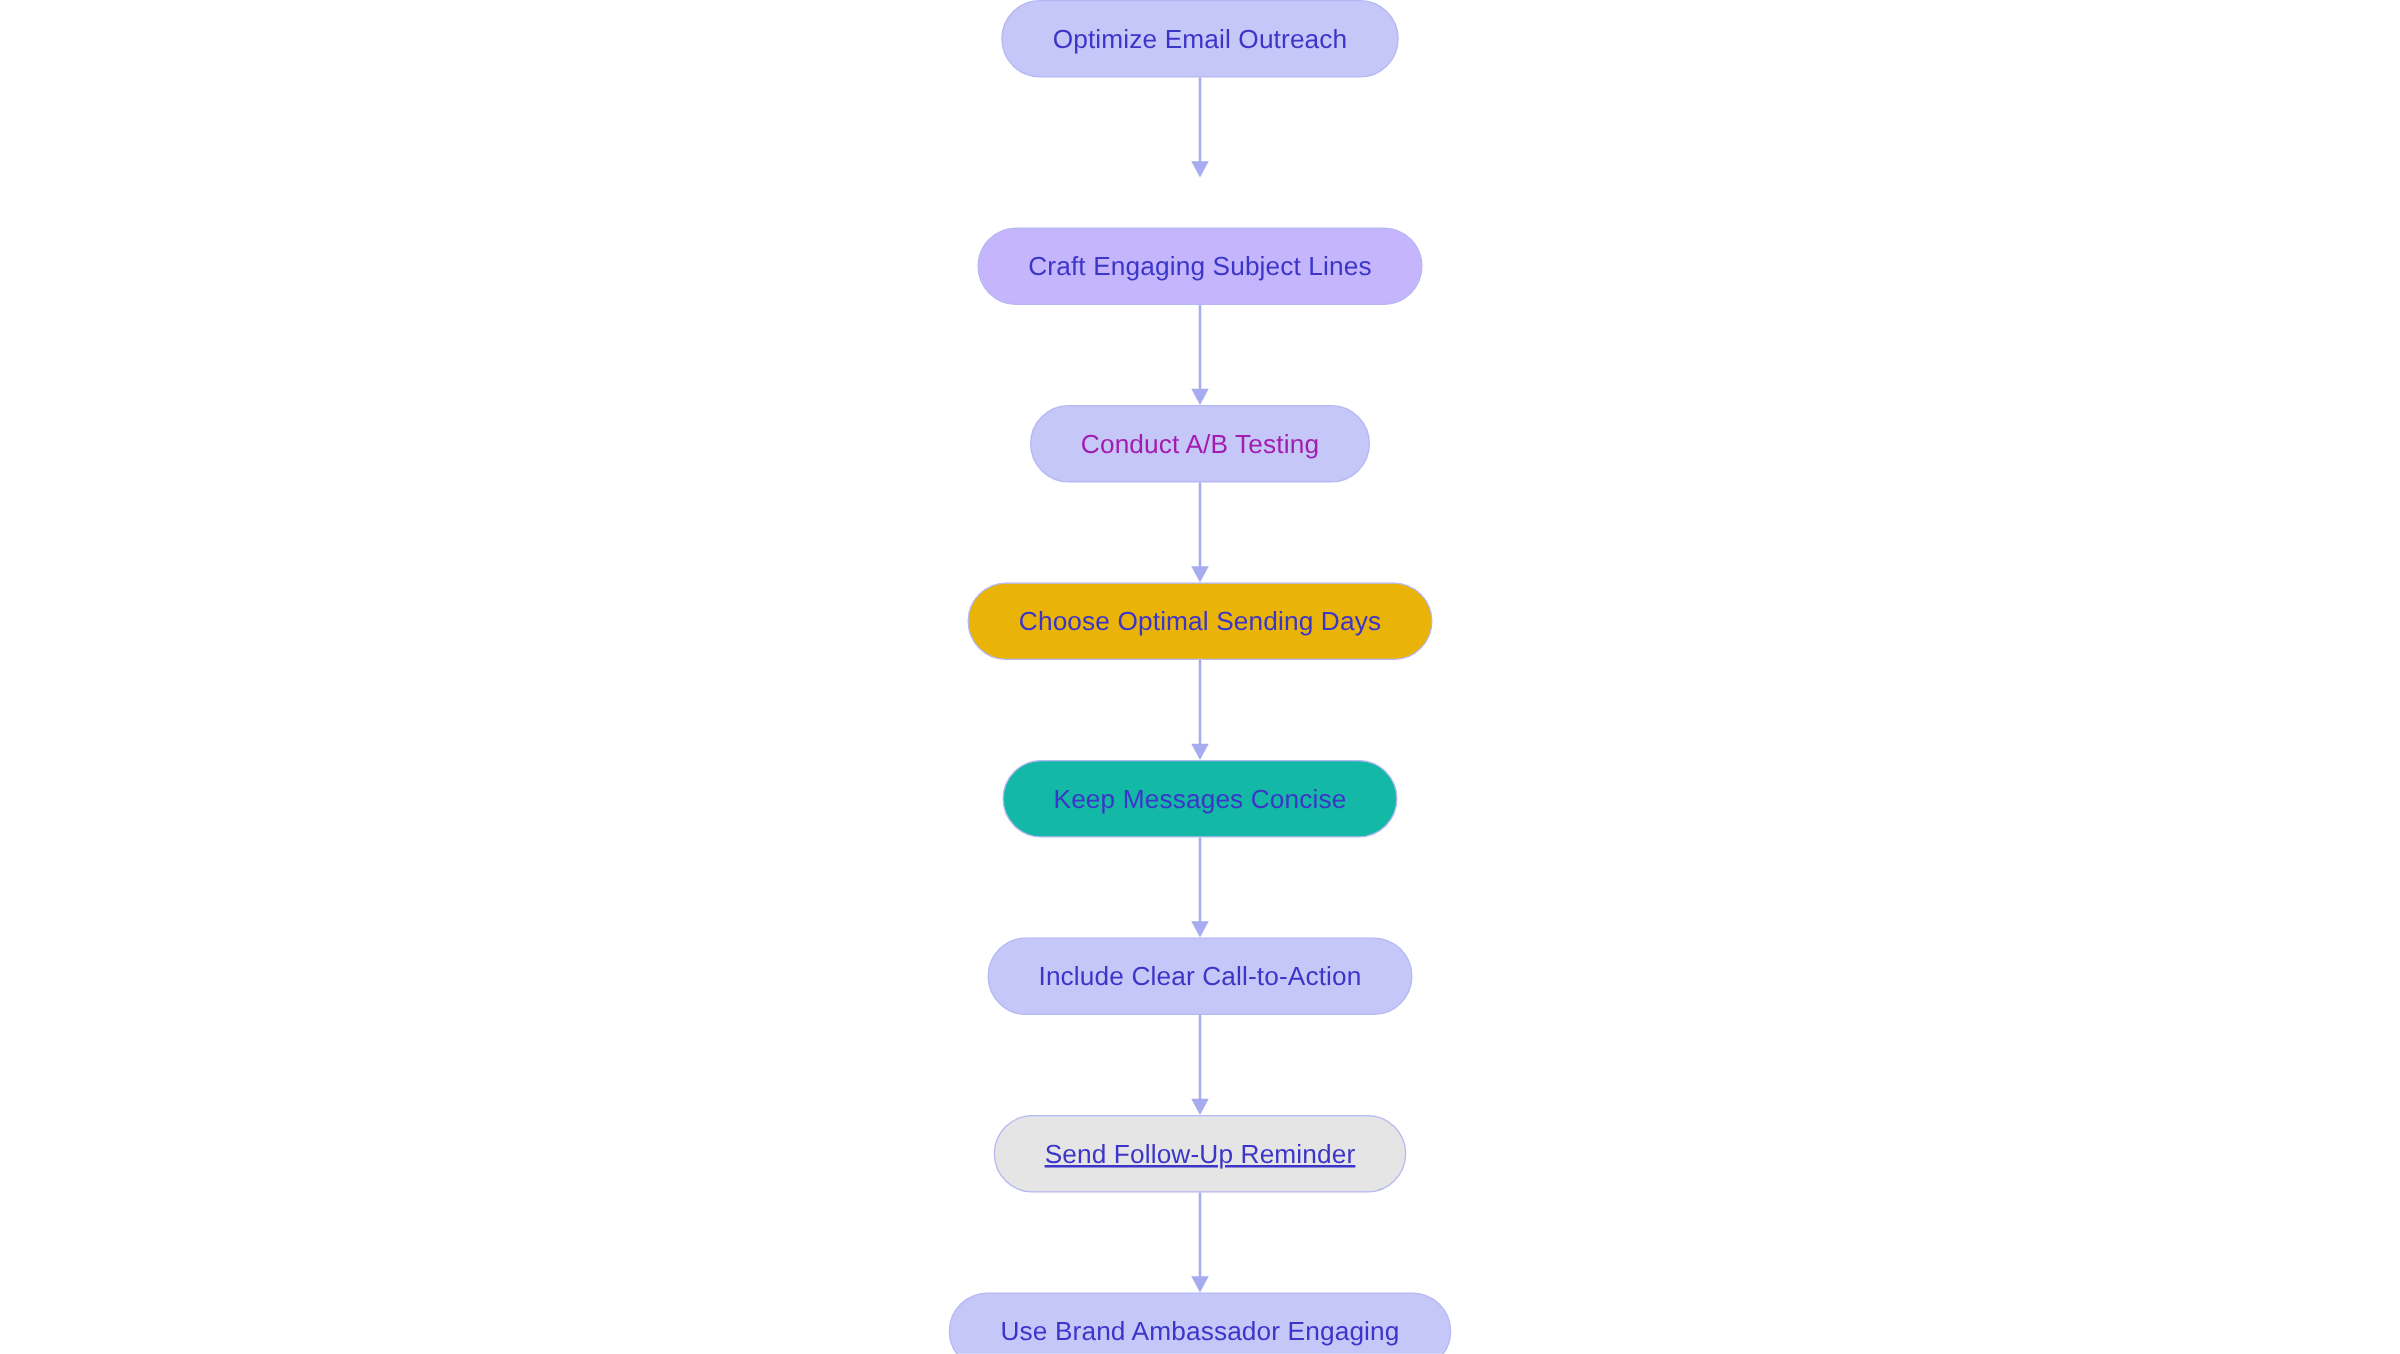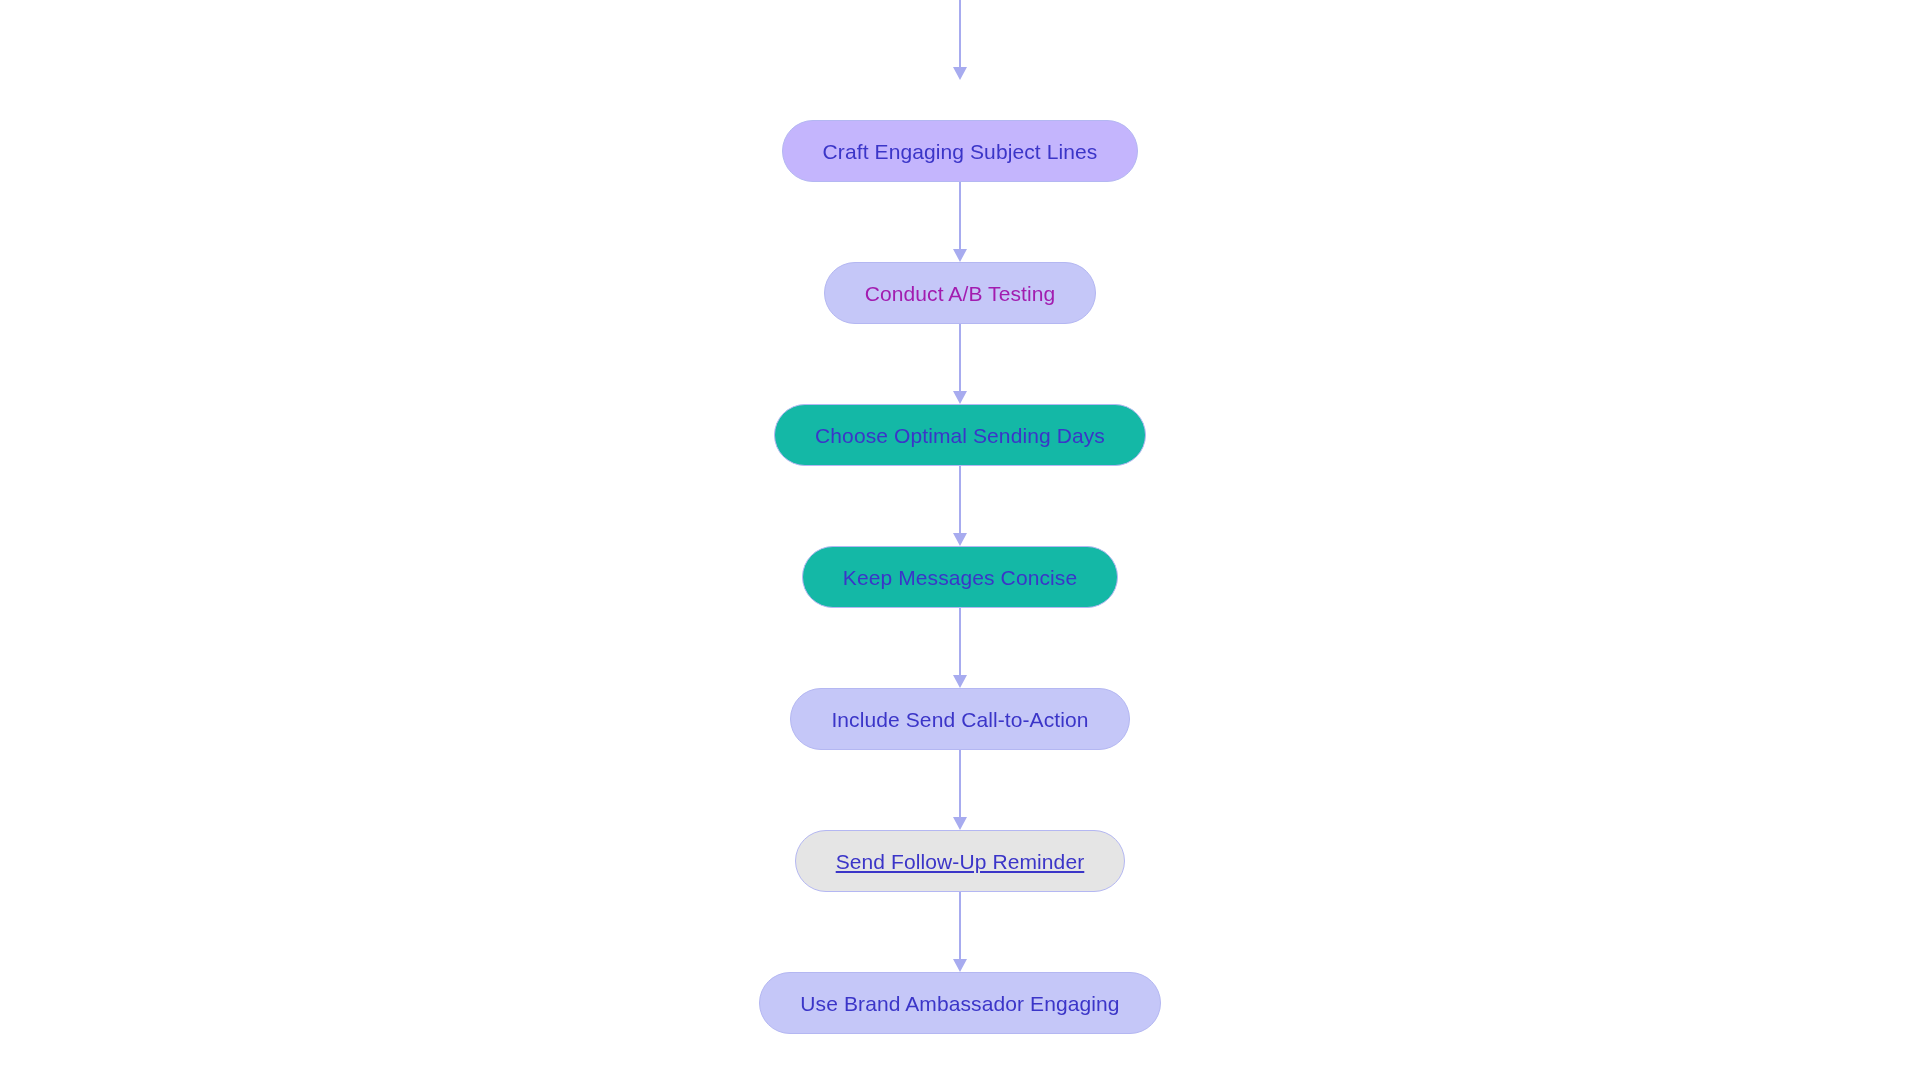--- a/index.html
+++ b/index.html
@@ -79,20 +79,23 @@
     border-right: 7px solid transparent;
     border-top: 13px solid #a7abef;
   }
 </style>
 </head>
 <body style="background: rgb(255, 255, 255);">
 
 <div id="flowchart-canvas" style="background: rgb(255, 255, 255);">
   <div class="flow-column">
 
+    <div class="flow-node" style="background: rgb(197, 199, 248); border-color: rgb(180, 183, 242); color: rgb(59, 53, 200);">
+      <span>Optimize Email Outreach</span>
+    </div>
 
     <div class="flow-connector">
       <div class="conn-line" style="background: rgb(167, 171, 239);"></div>
       <div class="conn-head" style="border-top-color: rgb(167, 171, 239);"></div>
     </div>
 
     <div class="flow-node" style="background: #c4b5fd; border-color: rgb(180, 183, 242); color: rgb(59, 53, 200); margin-top: 40px;">
       <span>Craft Engaging Subject Lines</span>
     </div>
 
@@ -103,40 +106,40 @@
 
     <div class="flow-node" style="background: rgb(197, 199, 248); border-color: rgb(180, 183, 242); color: #a21caf;">
       <span>Conduct A/B Testing</span>
     </div>
 
     <div class="flow-connector">
       <div class="conn-line" style="background: rgb(167, 171, 239);"></div>
       <div class="conn-head" style="border-top-color: rgb(167, 171, 239);"></div>
     </div>
 
-    <div class="flow-node" style="background: #14b8a6; border-color: rgb(180, 183, 242); color: rgb(59, 53, 200);">
+    <div class="flow-node" style="background: #eab308; border-color: rgb(180, 183, 242); color: rgb(59, 53, 200);">
       <span>Choose Optimal Sending Days</span>
     </div>
 
     <div class="flow-connector">
       <div class="conn-line" style="background: rgb(167, 171, 239);"></div>
       <div class="conn-head" style="border-top-color: rgb(167, 171, 239);"></div>
     </div>
 
     <div class="flow-node" style="background: #14b8a6; border-color: rgb(180, 183, 242); color: rgb(59, 53, 200);">
       <span>Keep Messages Concise</span>
     </div>
 
     <div class="flow-connector">
       <div class="conn-line" style="background: rgb(167, 171, 239);"></div>
       <div class="conn-head" style="border-top-color: rgb(167, 171, 239);"></div>
     </div>
 
     <div class="flow-node" style="background: rgb(197, 199, 248); border-color: rgb(180, 183, 242); color: rgb(59, 53, 200);">
-      <span>Include Send Call-to-Action</span>
+      <span>Include Clear Call-to-Action</span>
     </div>
 
     <div class="flow-connector">
       <div class="conn-line" style="background: rgb(167, 171, 239);"></div>
       <div class="conn-head" style="border-top-color: rgb(167, 171, 239);"></div>
     </div>
 
     <div class="flow-node" style="background: #e5e5e5; border-color: rgb(180, 183, 242); color: rgb(59, 53, 200); text-decoration: underline;">
       <span>Send Follow-Up Reminder</span>
     </div>

